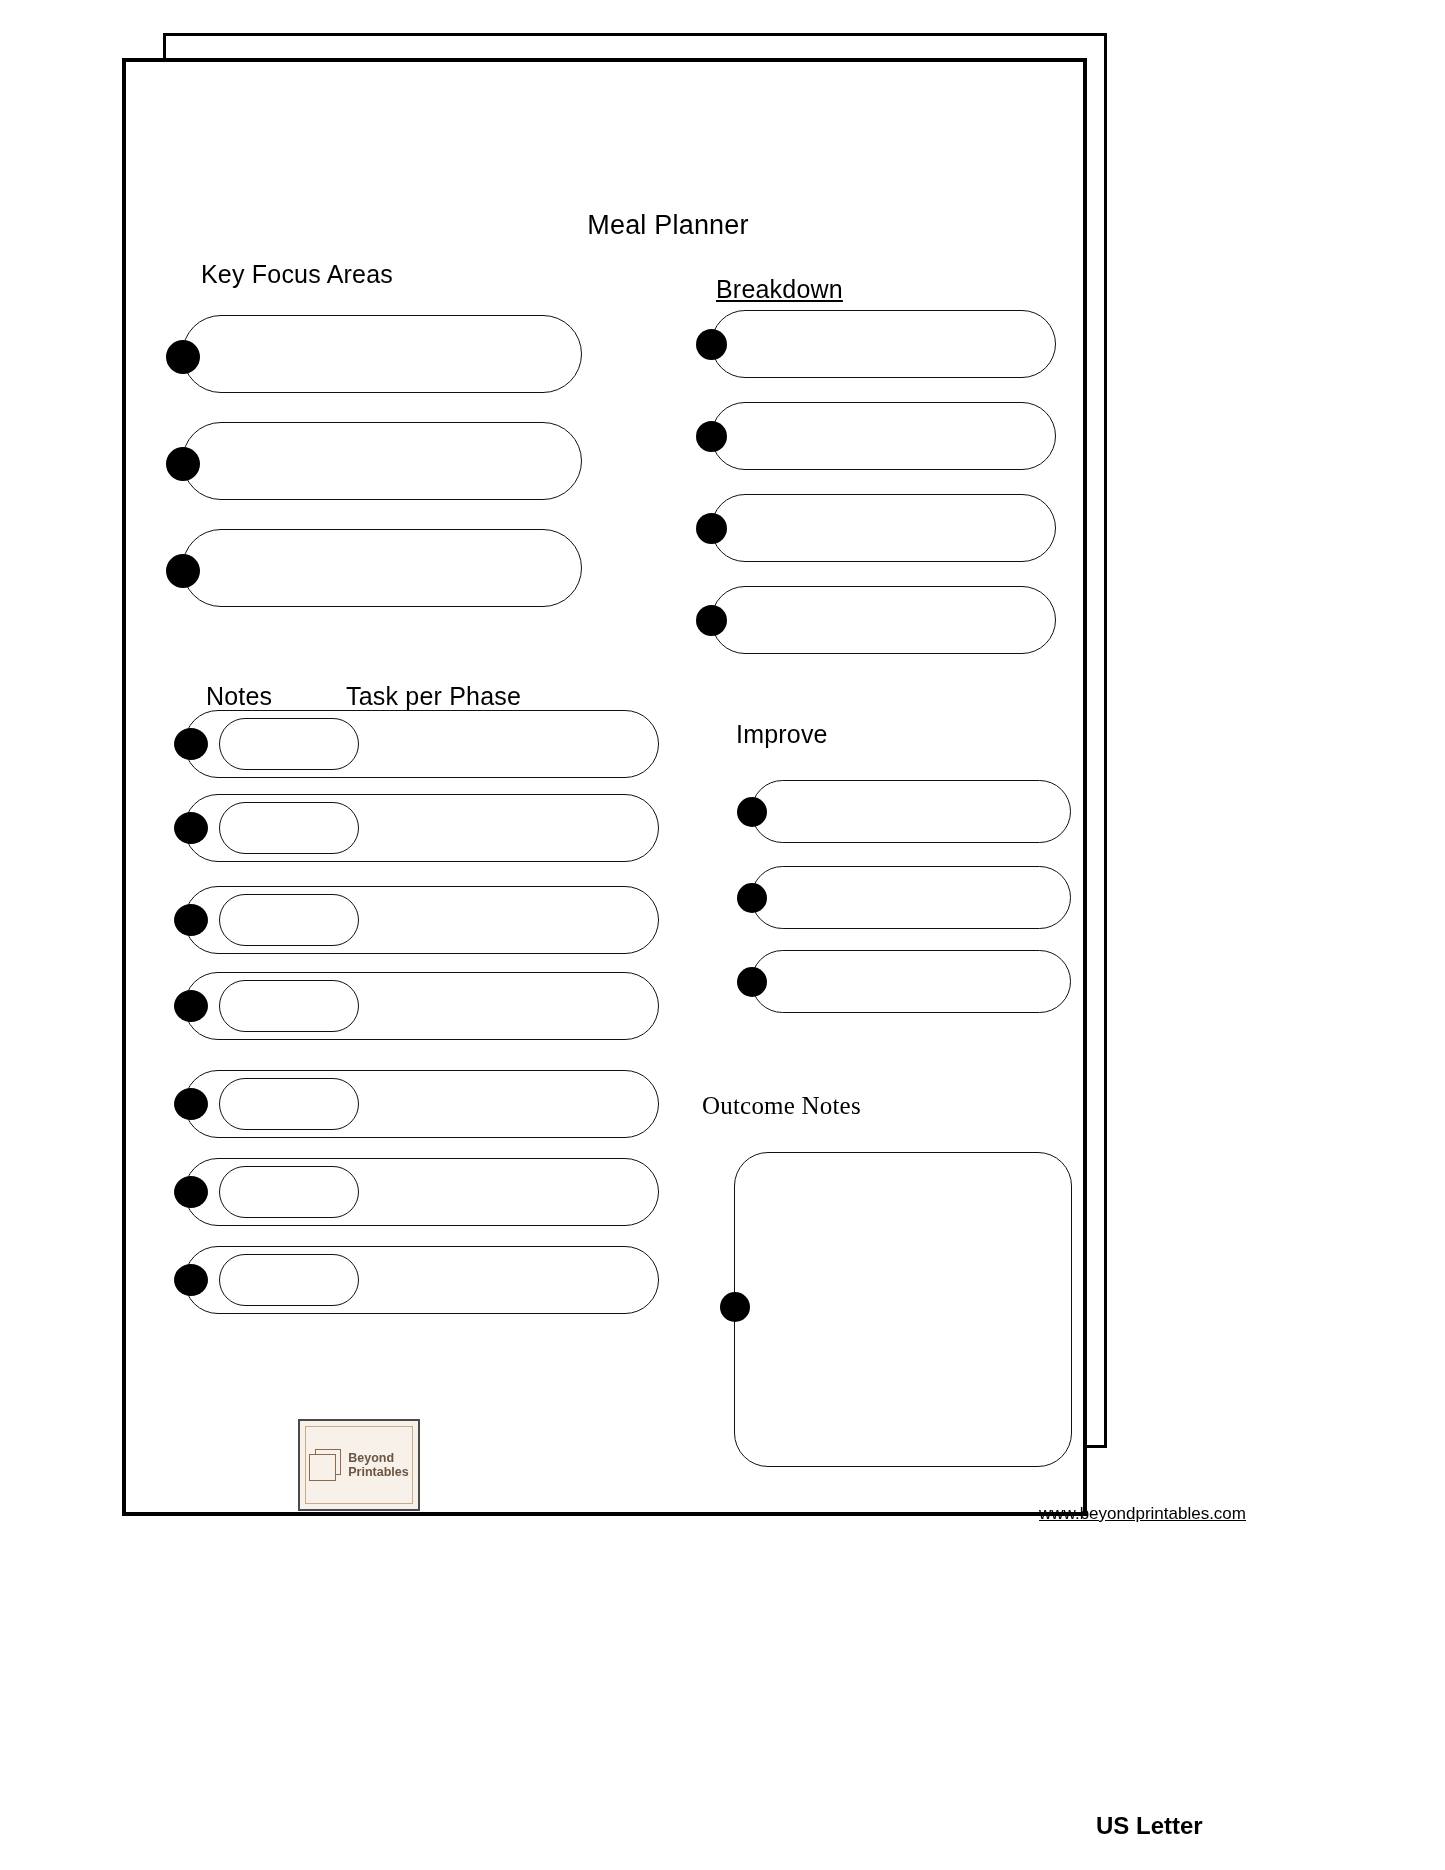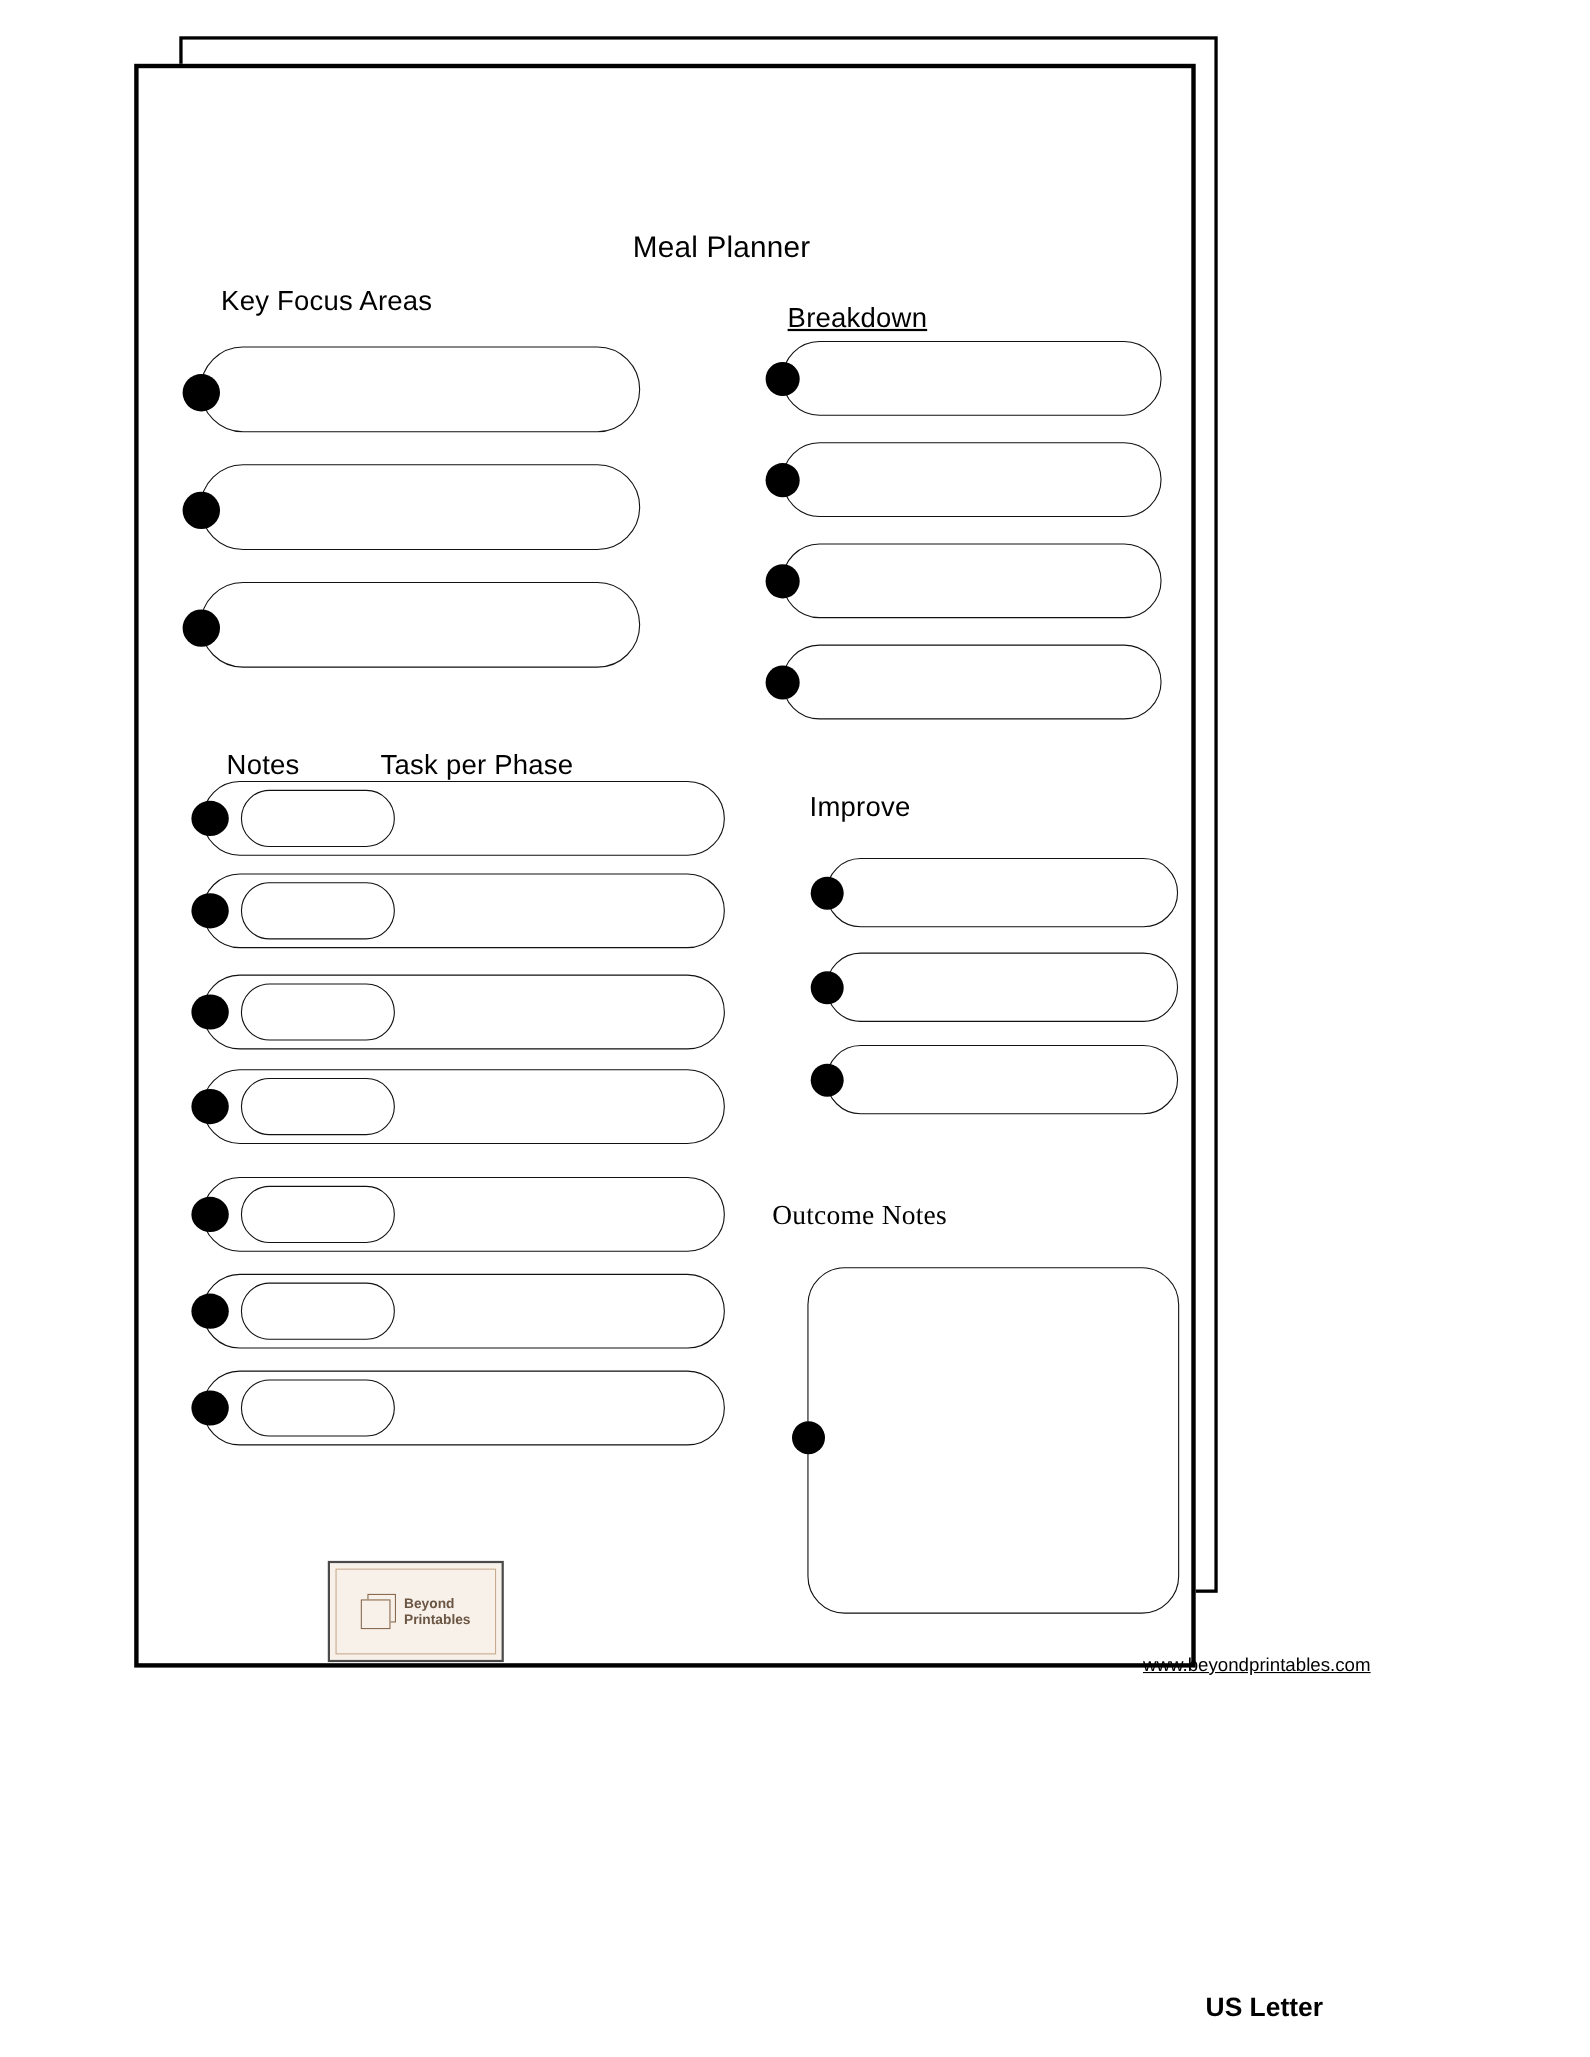--- a/index.html
+++ b/index.html
@@ -41,20 +41,21 @@
   
   .page-title {
     position: absolute;
     left: 0;
     top: 148px;
     width: 1060px;
     text-align: center;
     font-size: 27px;
     letter-spacing: .2px;
     white-space: nowrap;
+    padding-left: 12px;
   }
   .section-heading {
     position: absolute;
     font-size: 25px;
     white-space: nowrap;
     letter-spacing: .2px;
   }
 
   
   .pill-row {
@@ -95,21 +96,21 @@
     border-radius: 34px;
     background: #ffffff;
     box-sizing: border-box;
   }
 
   
   #logo-badge {
     position: absolute;
     left: 172px;
     top: 1357px;
-    width: 160px;
+    width: 122px;
     height: 92px;
     border: 2px solid #4a4a4a;
     background: #f7f1ea;
     box-sizing: border-box;
     padding: 5px;
   }
   #logo-badge-inner {
     width: 100%;
     height: 100%;
     border: 1px solid #c8ab8d;

